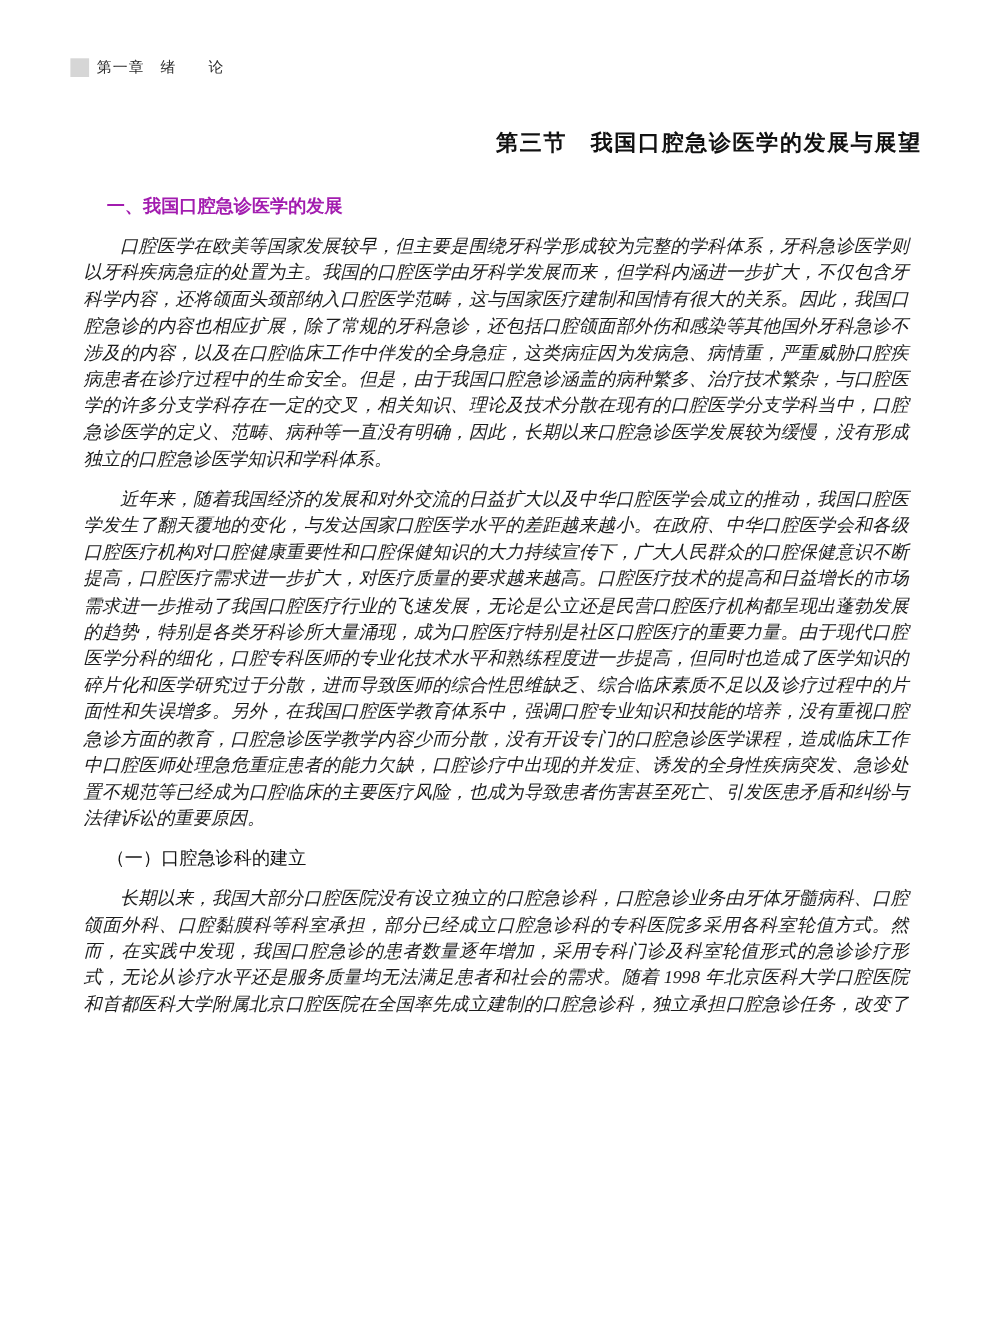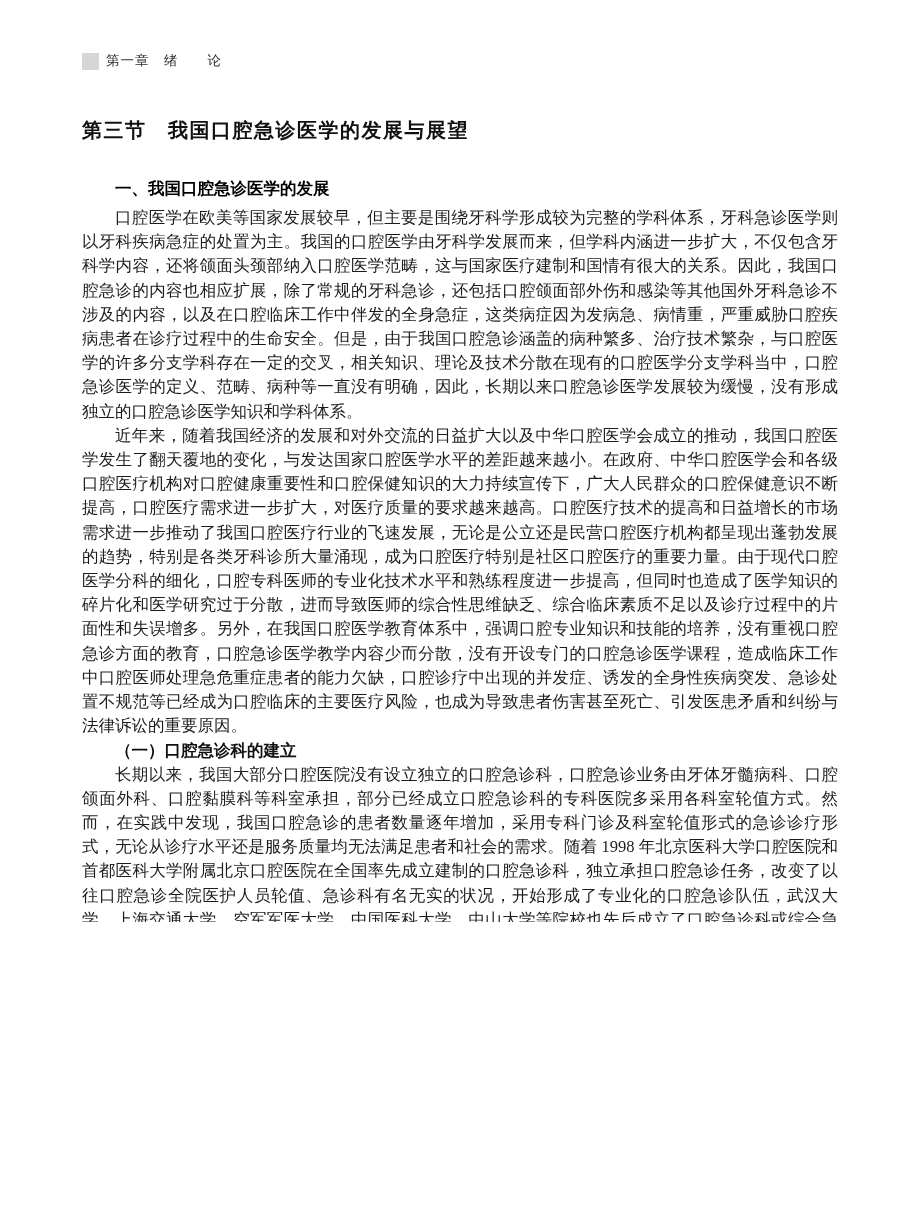--- a/index.html
+++ b/index.html
@@ -7,21 +7,21 @@
     padding: 0;
     background: #ffffff;
   }
   .page {
     position: relative;
     width: 900px;
     height: 922px;
     margin: 0 auto;
     background: #ffffff;
     box-sizing: border-box;
-    padding: 52px 62px 0 82px;
+    padding: 52px 62px 0 64px;
     font-family: "Liberation Serif", "DejaVu Serif", serif;
     color: #1c1c1c;
     overflow: hidden;
   }
   .running-header {
     display: flex;
     align-items: center;
     font-family: "Liberation Sans", "DejaVu Sans", sans-serif;
     font-size: 13.5px;
     color: #2b2b2b;
@@ -29,55 +29,56 @@
   }
   .marker {
     width: 17px;
     height: 17px;
     background: #d6d6d6;
     display: inline-block;
     margin-right: 7px;
     flex: 0 0 auto;
   }
   .title {
-    text-align: left;
+    text-align: right;
     font-family: "Liberation Sans", "DejaVu Sans", sans-serif;
     font-weight: bold;
     font-size: 20px;
     color: #111111;
     letter-spacing: 1.5px;
     margin: 46px 0 0 0;
     line-height: 28px;
   }
   .h2 {
     font-family: "Liberation Sans", "DejaVu Sans", sans-serif;
     font-weight: bold;
     font-size: 16.5px;
-    color: #000000;
+    color: #a21caf;
     margin: 32px 0 6px 0;
     text-indent: 2em;
     line-height: 24px;
   }
   .h3 {
     font-family: "Liberation Sans", "DejaVu Sans", sans-serif;
-    font-weight: bold;
+    font-weight: normal;
     font-size: 16.5px;
     color: #111111;
     margin: 0;
     text-indent: 2em;
     line-height: 24.2px;
   }
   p.body-para {
-    margin: 0;
+    margin: 12px;
     font-size: 16.5px;
     line-height: 24.2px;
     text-align: justify;
     text-justify: inter-ideograph;
     text-indent: 2em;
     word-break: break-all;
+    font-style: italic;
   }
   .page-footer {
     position: absolute;
     left: 64px;
     top: 1143px;
     font-family: "Liberation Serif", "DejaVu Serif", serif;
     font-size: 15px;
     color: #1c1c1c;
   }
 </style>

